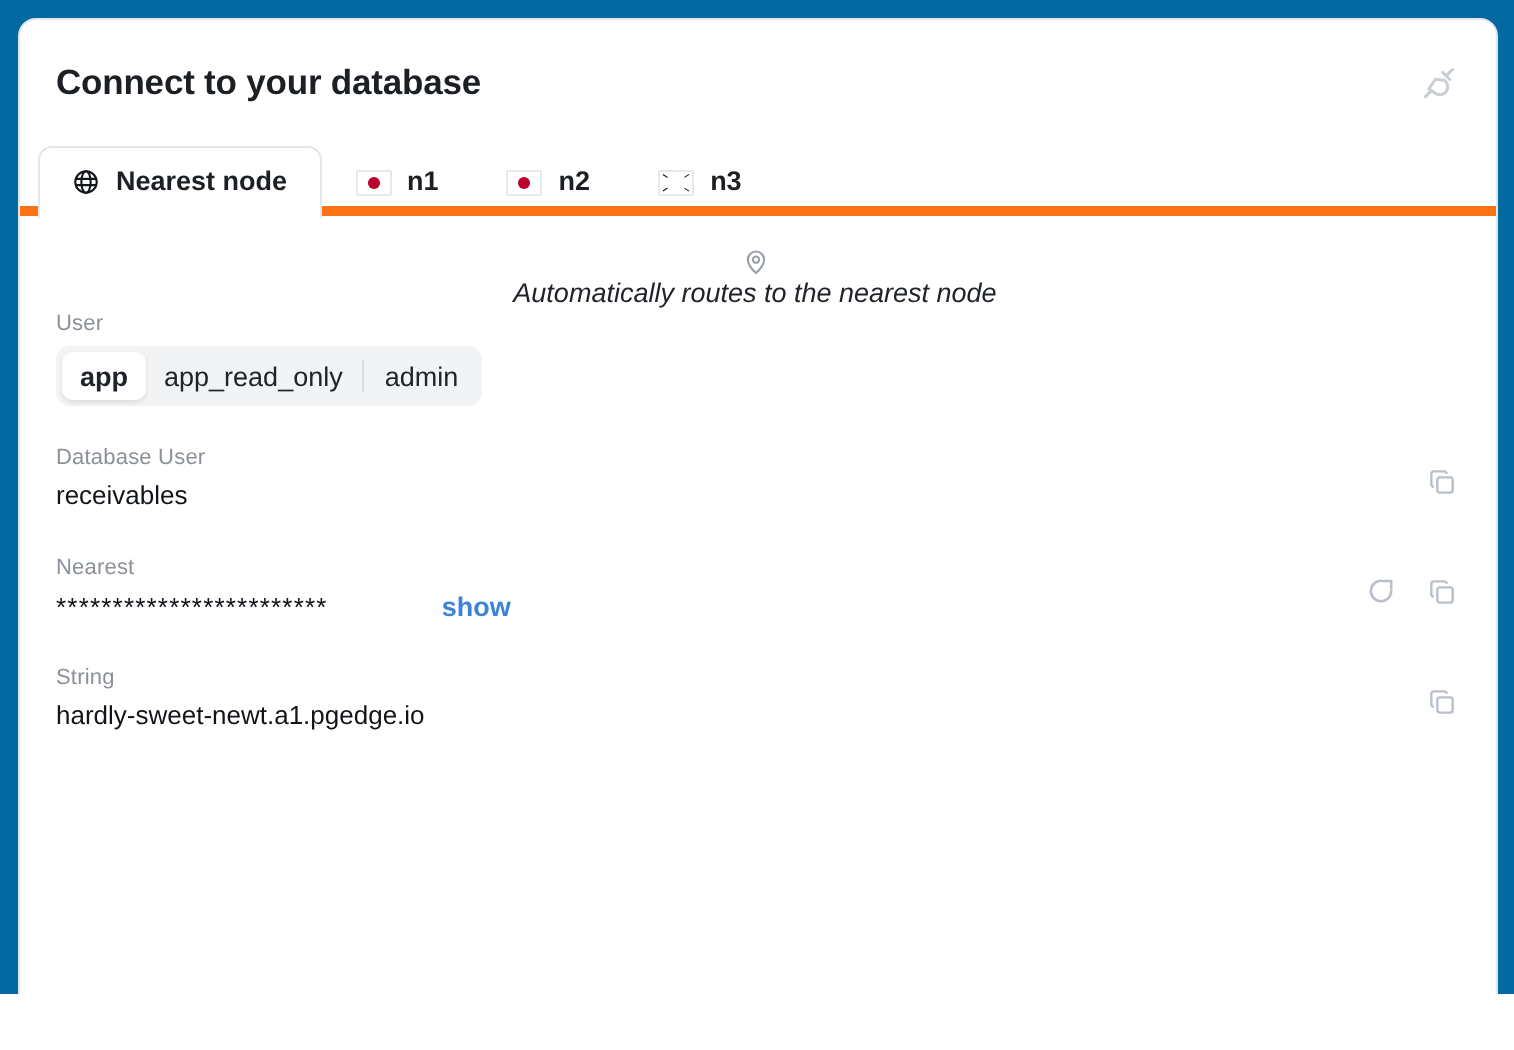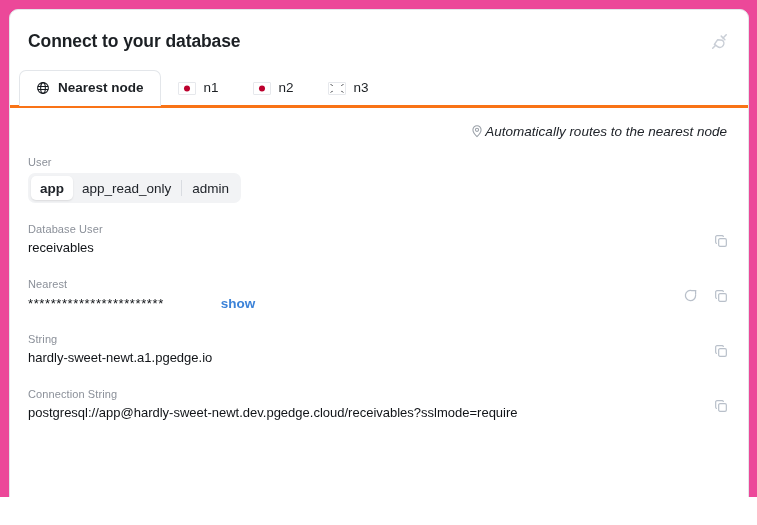--- a/index.html
+++ b/index.html
@@ -9,21 +9,21 @@
     height: 525px;
     background: #ffffff;
     font-family: "Liberation Sans", sans-serif;
     -webkit-font-smoothing: antialiased;
   }
 
   .page {
     position: relative;
     width: 757px;
     height: 497px;
-    background: #ec4899;
+    background: #0369a1;
     overflow: hidden;
   }
 
   
   .card {
     position: absolute;
     left: 9px;
     top: 9px;
     width: 740px;
     height: 508px;
@@ -59,40 +59,41 @@
     align-items: center;
     justify-content: center;
     cursor: pointer;
   }
   .plug-btn svg { display: block; }
 
   
   .tabs-bar {
     position: relative;
     height: 35px;
-    border-bottom: 3px solid #f97316;
-    display: flex;
-    align-items: flex-end;
+    border-bottom: 5px solid #f97316;
+    display: flex;
+    align-items: flex-start;
     padding-left: 9px;
   }
 
   .tab {
     position: relative;
     display: flex;
     align-items: center;
     gap: 8px;
     height: 35px;
     padding: 0 16px;
     font-size: 13.5px;
     color: #1c2024;
     cursor: pointer;
     background: transparent;
     border: 1px solid transparent;
     border-bottom: none;
     white-space: nowrap;
+    font-weight: bold;
   }
 
   .tab.active {
     background: #ffffff;
     border-color: #e3e6ea;
     border-top-left-radius: 7px;
     border-top-right-radius: 7px;
     font-weight: bold;
     margin-bottom: -1px;
     height: 36px;
@@ -124,20 +125,21 @@
     padding: 0 18px;
   }
 
   .routing-note {
     display: flex;
     align-items: center;
     justify-content: flex-end;
     gap: 1px;
     height: 46px;
     padding-right: 3px;
+    flex-direction: column;
   }
   .routing-text {
     font-size: 13.5px;
     font-style: italic;
     color: #20242a;
   }
   .pin-icon { display: flex; align-items: center; }
 
   
   .field-user { padding-top: 2px; }
@@ -374,30 +376,18 @@
           <div class="row-actions">
             <span class="icon-btn">
               <svg width="16" height="16" viewBox="0 0 24 24" fill="none" stroke="#b9c0ca" stroke-width="1.8" stroke-linecap="round" stroke-linejoin="round">
                 <rect x="8.5" y="8.5" width="11.5" height="11.5" rx="2"></rect>
                 <path d="M15.5 5.2 a2 2 0 0 0 -1.7 -1.2 H6 a2 2 0 0 0 -2 2 v7.8 a2 2 0 0 0 1.2 1.7"></path>
               </svg>
             </span>
           </div>
         </div>
 
-        <div class="info-row">
-          <div class="field-label">Connection String</div>
-          <div class="row-value">postgresql://app@hardly-sweet-newt.dev.pgedge.cloud/receivables?sslmode=require</div>
-          <div class="row-actions">
-            <span class="icon-btn">
-              <svg width="16" height="16" viewBox="0 0 24 24" fill="none" stroke="#b9c0ca" stroke-width="1.8" stroke-linecap="round" stroke-linejoin="round">
-                <rect x="8.5" y="8.5" width="11.5" height="11.5" rx="2"></rect>
-                <path d="M15.5 5.2 a2 2 0 0 0 -1.7 -1.2 H6 a2 2 0 0 0 -2 2 v7.8 a2 2 0 0 0 1.2 1.7"></path>
-              </svg>
-            </span>
-          </div>
-        </div>
 
 
       </div>
     </div>
   </div>
 </div>
 
 </body></html>

